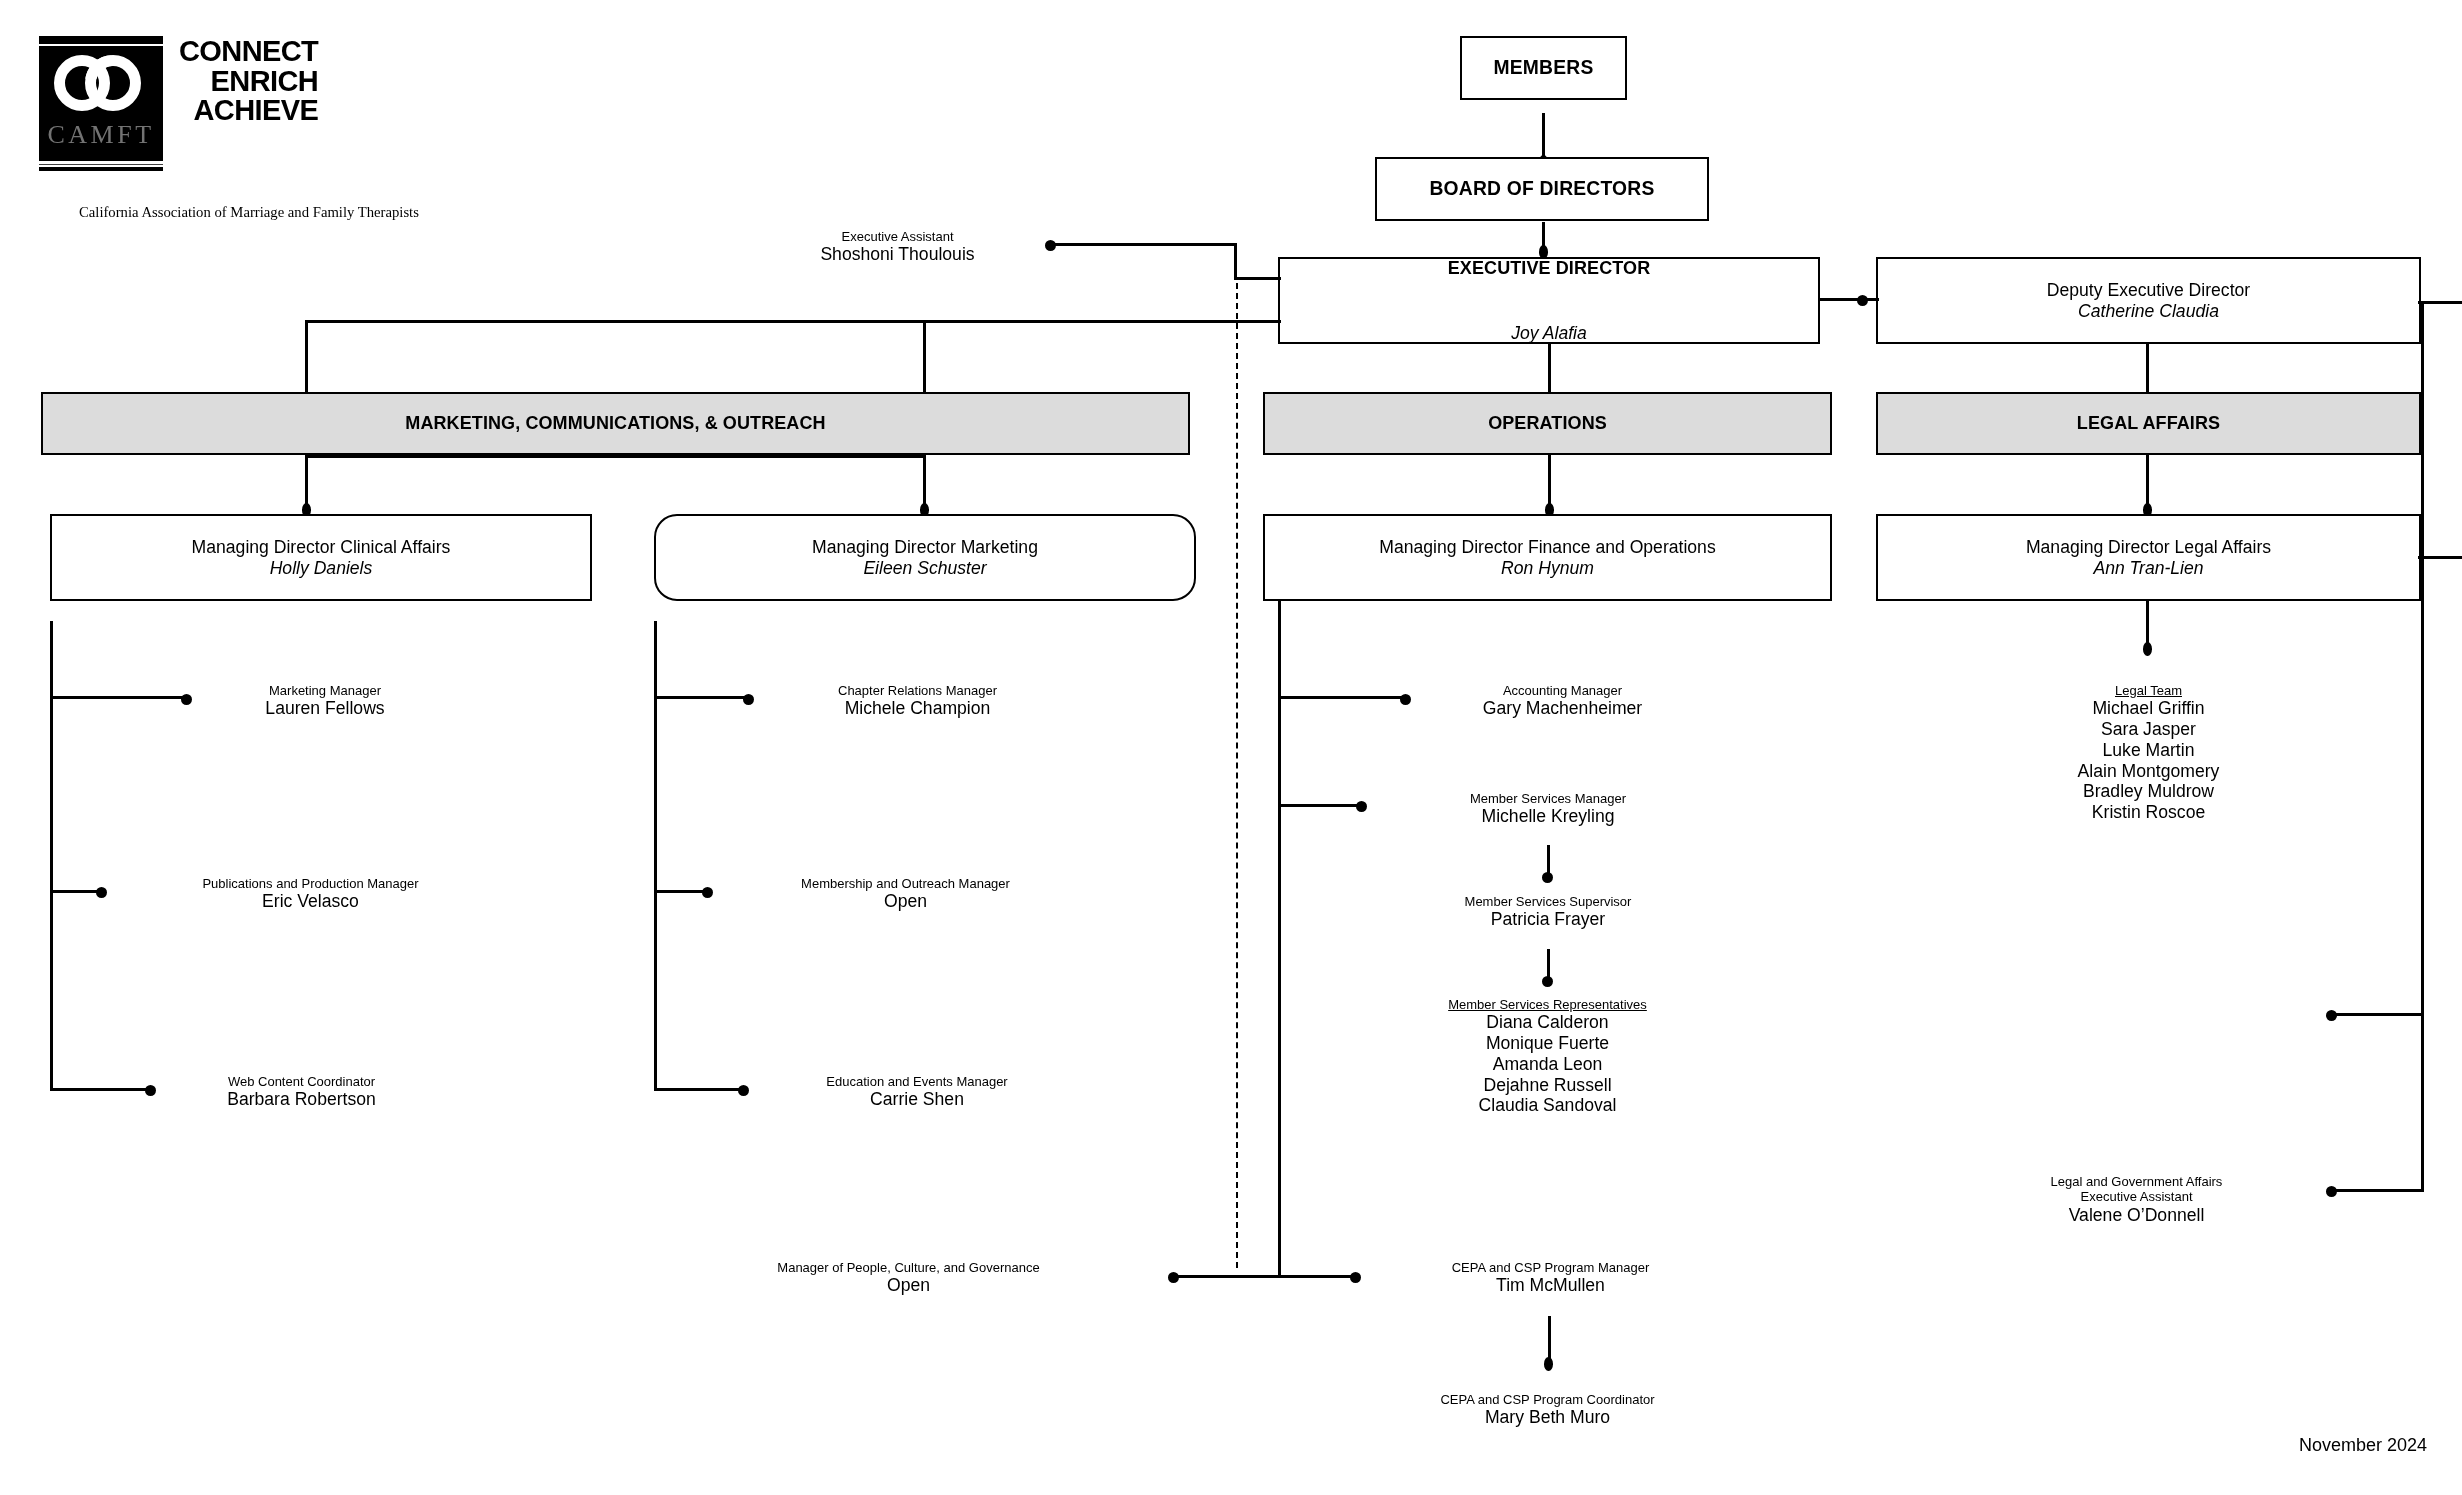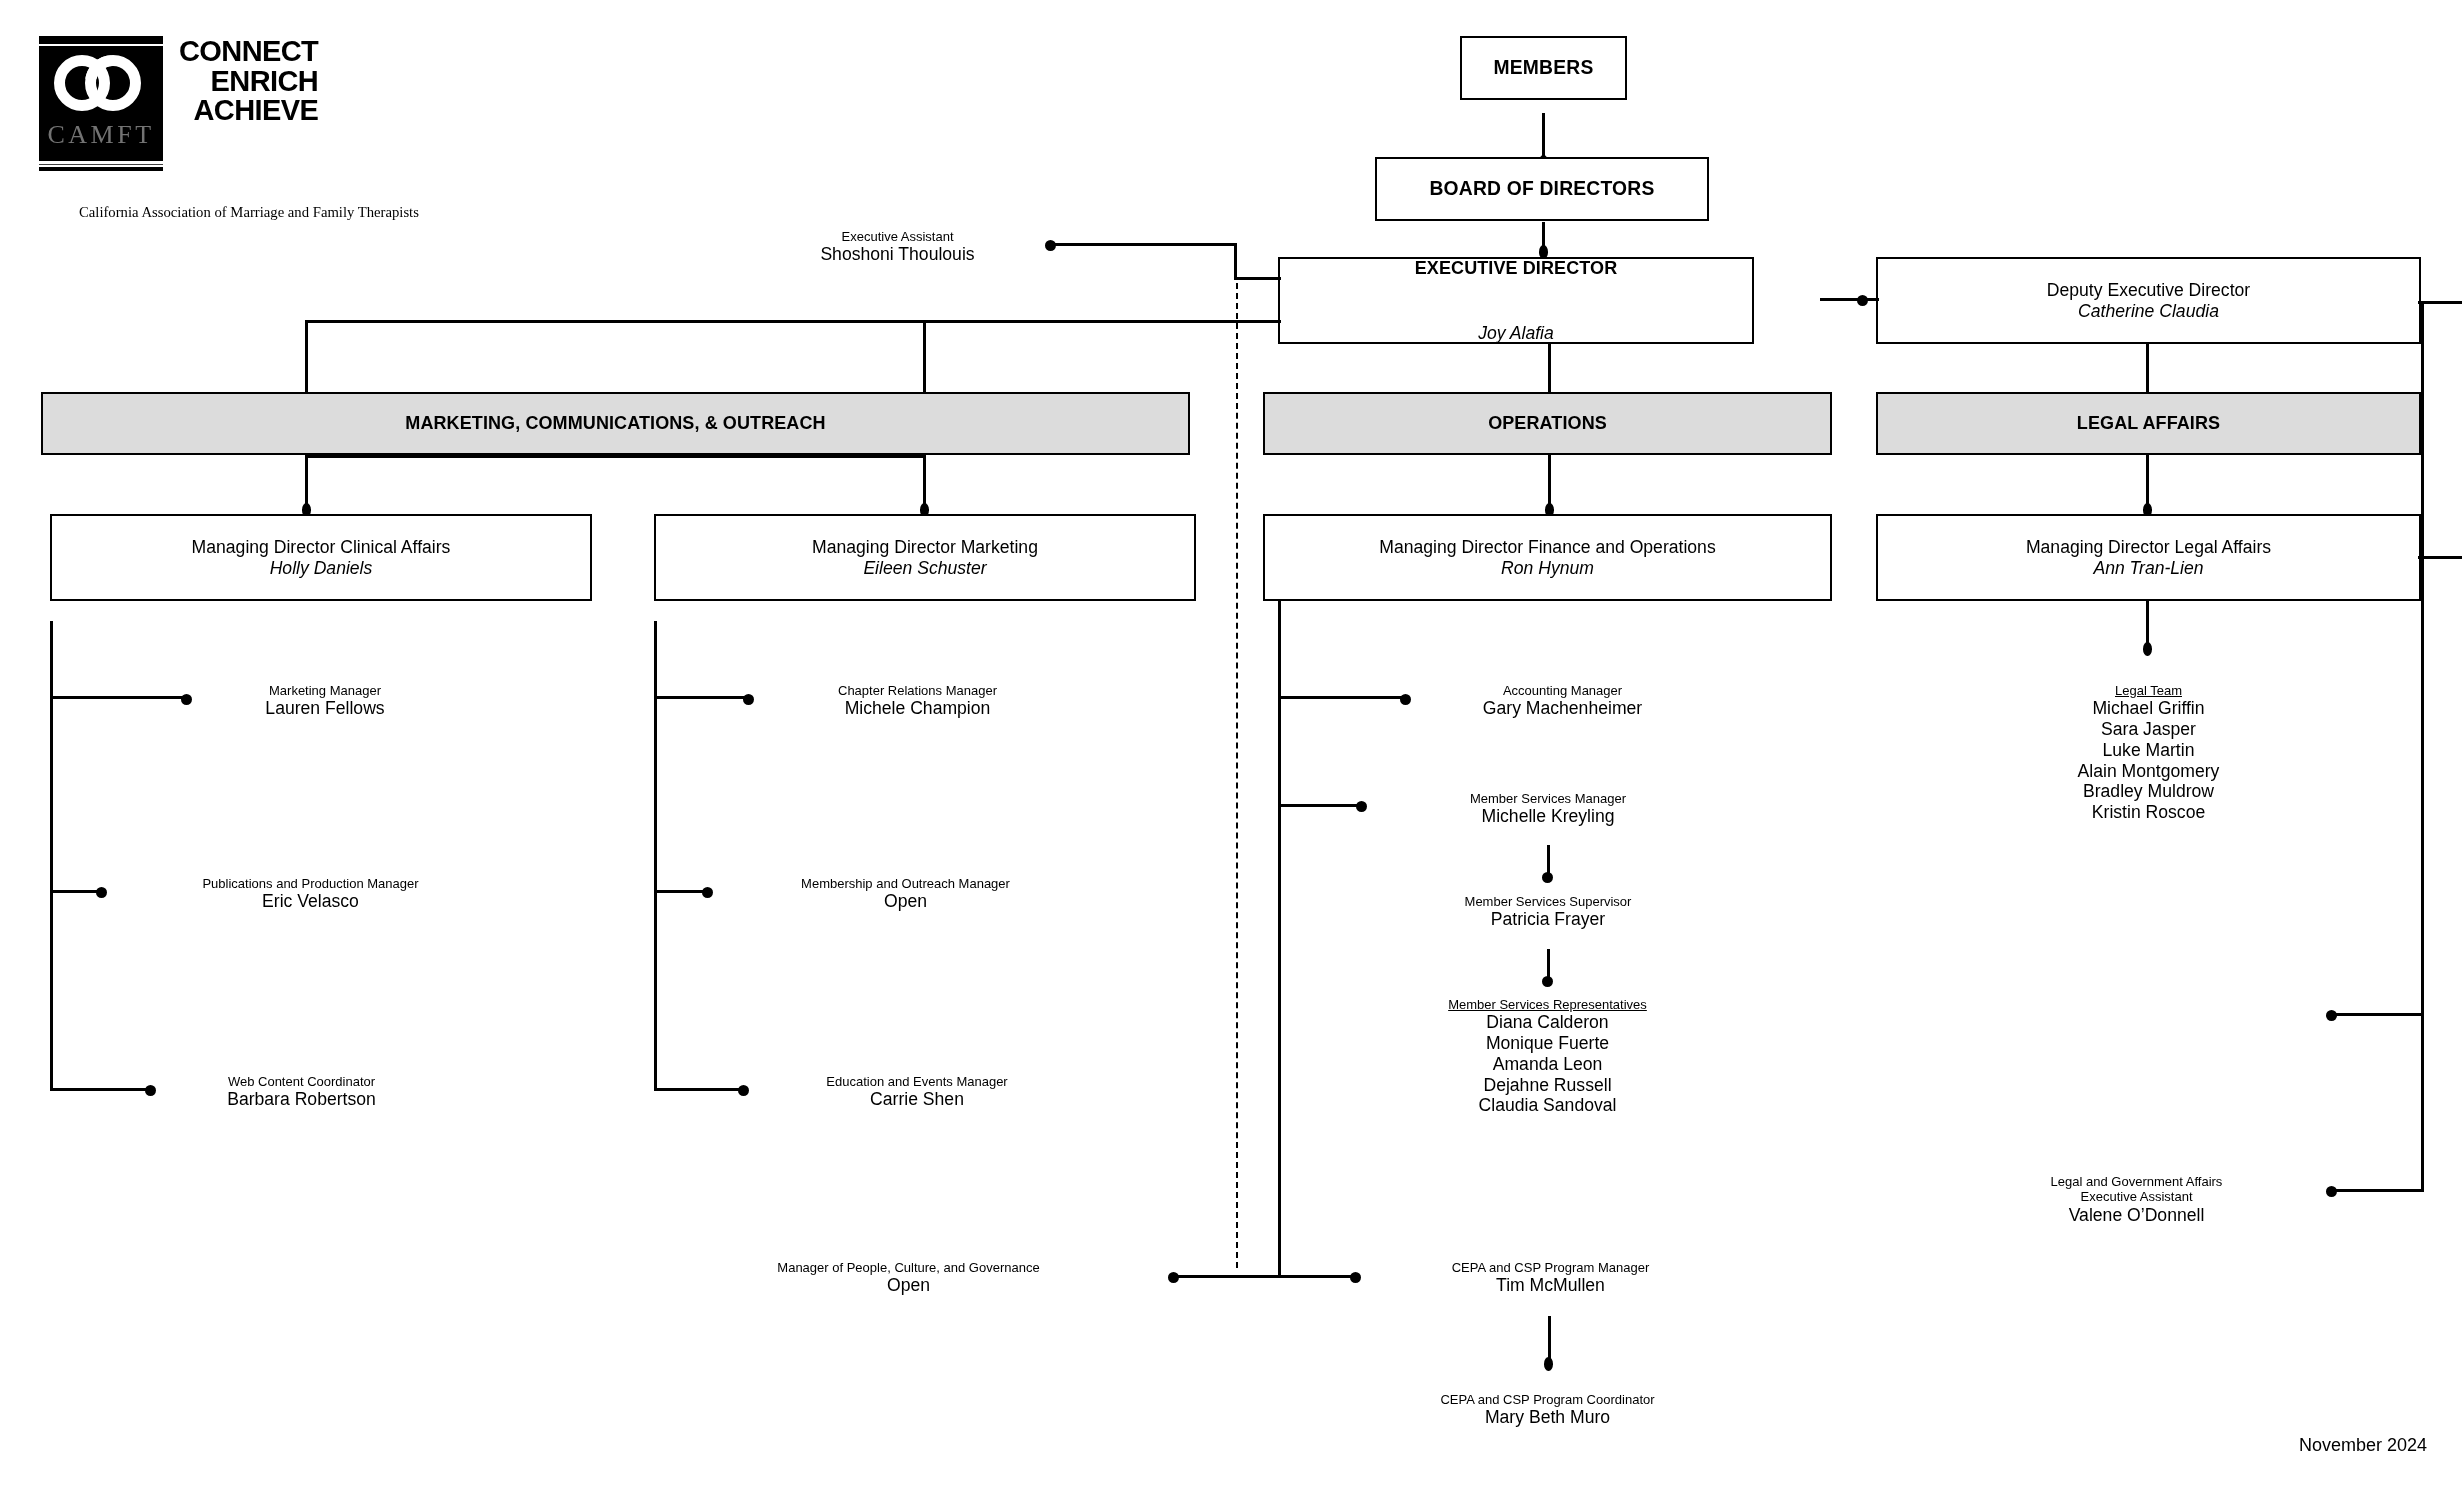--- a/index.html
+++ b/index.html
@@ -84,21 +84,21 @@
   <div class="ln vl" style="left:1542px;top:113px;height:48px;"></div>
   <div class="dot tall" style="left:1539px;top:155px;"></div>
 
   <div class="box" style="left:1375px;top:157px;width:334px;height:64px;">
     <div class="t-caps-lg">BOARD OF DIRECTORS</div>
   </div>
 
   <div class="ln vl" style="left:1542px;top:222px;height:36px;"></div>
   <div class="dot tall" style="left:1539px;top:245px;"></div>
 
-  <div class="box" style="left:1278px;top:257px;width:476px;height:87px;gap:44px;">
+  <div class="box" style="left:1278px;top:257px;width:542px;height:87px;gap:44px;">
     <div class="t-cap">EXECUTIVE DIRECTOR</div>
     <div class="t-name">Joy Alafia</div>
   </div>
 
   <div class="box" style="left:1876px;top:257px;width:545px;height:87px;">
     <div class="t-role">Deputy Executive Director</div>
     <div class="t-name">Catherine Claudia</div>
   </div>
   <div class="ln hl" style="left:1820px;top:298px;width:59px;"></div>
   <div class="dot" style="left:1857px;top:295px;"></div>
@@ -142,21 +142,21 @@
   <div class="dot tall" style="left:1545px;top:503px;"></div>
 
   <div class="ln vl" style="left:2146px;top:455px;height:59px;"></div>
   <div class="dot tall" style="left:2143px;top:503px;"></div>
 
   <div class="box" style="left:50px;top:514px;width:542px;height:87px;">
     <div class="t-role">Managing Director Clinical Affairs</div>
     <div class="t-name">Holly Daniels</div>
   </div>
 
-  <div class="box" style="left:654px;top:514px;width:542px;height:87px;">
+  <div class="box" style="left:654px;top:514px;width:542px;height:87px;border-radius:23px;">
     <div class="t-role">Managing Director Marketing</div>
     <div class="t-name">Eileen Schuster</div>
   </div>
 
   <div class="box" style="left:1876px;top:514px;width:545px;height:87px;">
     <div class="t-role">Managing Director Legal Affairs</div>
     <div class="t-name">Ann Tran-Lien</div>
   </div>
 
   <div class="box" style="left:1263px;top:514px;width:569px;height:87px;">

